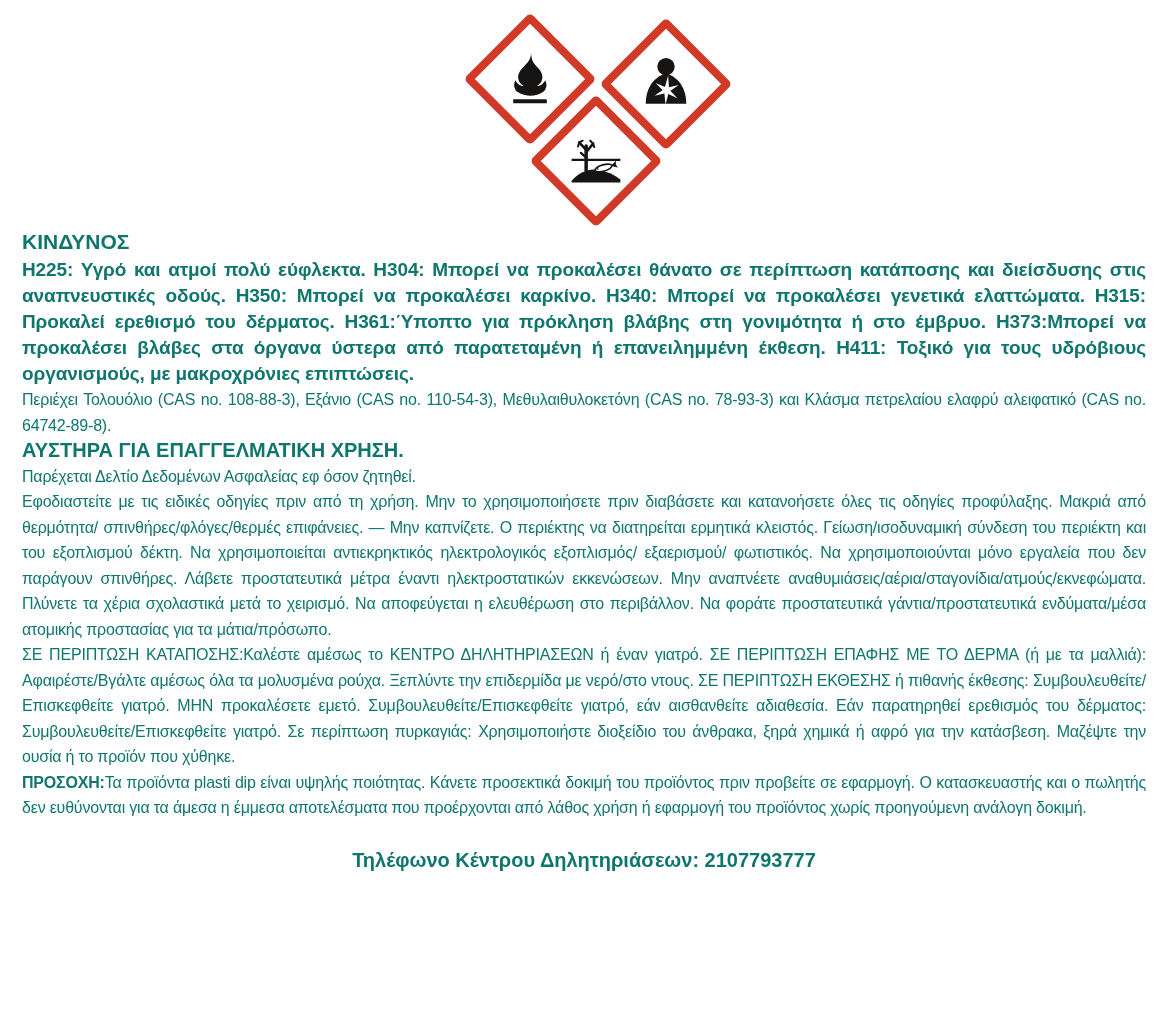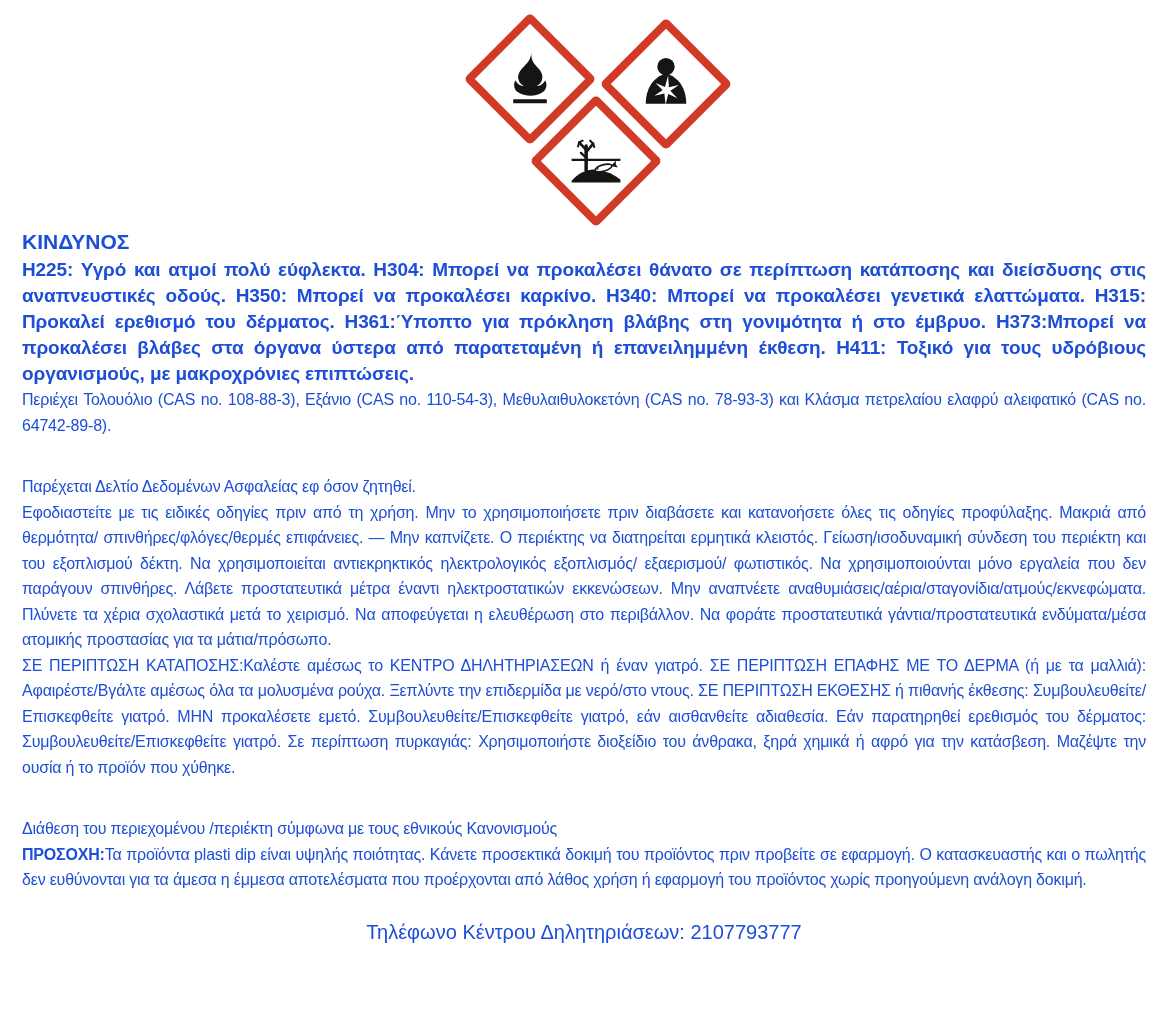--- a/index.html
+++ b/index.html
@@ -3,21 +3,21 @@
 <meta charset="utf-8">
 <style>
   html,body { margin:0; padding:0; background:#ffffff; }
   .page {
     position:relative;
     width:1164px; height:1009px;
     box-sizing:border-box;
     padding:0 18px 0 22px;
     background:#ffffff;
     font-family:"Liberation Sans", sans-serif;
-    color:#1d4ed8;
+    color:#0f766e;
     overflow:hidden;
   }
   
   .pictos { position:relative; height:228px; }
   .diamond {
     position:absolute;
     width:94px; height:94px;
     box-sizing:border-box;
     background:#ffffff;
     border:8px solid #d23a28;
@@ -42,25 +42,25 @@
   }
   .body {
     font-size:16px; font-weight:normal;
     line-height:25.5px; text-align:justify;
     letter-spacing:-0.2px; margin:0;
   }
   .strict {
     font-size:20px; font-weight:bold;
     line-height:25.5px; margin:0; text-align:left;
   }
-  .left { text-align:left;margin-top:36px; }
+  .left { text-align:left; }
   .caution { }
   .caution .b { font-weight:bold; }
   .phone {
-    text-align:center; font-weight:normal;
+    text-align:center; font-weight:bold;
     font-size:20px; line-height:24px;
     margin:27px 0 0 0;
   }
 </style>
 </head>
 <body>
 
 <div class="page">
 
   <div class="pictos">
@@ -113,27 +113,27 @@
     </div>
 
   </div>
 
   <h1 class="signal">ΚΙΝΔΥΝΟΣ</h1>
 
   <p class="hazard">H225: Υγρό και ατμοί πολύ εύφλεκτα. H304: Μπορεί να προκαλέσει θάνατο σε περίπτωση κατάποσης και διείσδυσης στις αναπνευστικές οδούς. H350: Μπορεί να προκαλέσει καρκίνο. H340: Μπορεί να προκαλέσει γενετικά ελαττώματα. H315: Προκαλεί ερεθισμό του δέρματος. H361:Ύποπτο για πρόκληση βλάβης στη γονιμότητα ή στο έμβρυο. H373:Μπορεί να προκαλέσει βλάβες στα όργανα ύστερα από παρατεταμένη ή επανειλημμένη έκθεση. H411: Τοξικό για τους υδρόβιους οργανισμούς, με μακροχρόνιες επιπτώσεις.</p>
 
   <p class="body">Περιέχει Τολουόλιο (CAS no. 108-88-3), Εξάνιο (CAS no. 110-54-3), Μεθυλαιθυλοκετόνη (CAS no. 78-93-3) και Κλάσμα πετρελαίου ελαφρύ αλειφατικό (CAS no. 64742-89-8).</p>
 
+  <h2 class="strict">ΑΥΣΤΗΡΑ ΓΙΑ ΕΠΑΓΓΕΛΜΑΤΙΚΗ ΧΡΗΣΗ.</h2>
 
   <p class="body left">Παρέχεται Δελτίο Δεδομένων Ασφαλείας εφ όσον ζητηθεί.</p>
 
   <p class="body">Εφοδιαστείτε με τις ειδικές οδηγίες πριν από τη χρήση. Μην το χρησιμοποιήσετε πριν διαβάσετε και κατανοήσετε όλες τις οδηγίες προφύλαξης. Μακριά από θερμότητα/ σπινθήρες/φλόγες/θερμές επιφάνειες. — Μην καπνίζετε. Ο περιέκτης να διατηρείται ερμητικά κλειστός. Γείωση/ισοδυναμική σύνδεση του περιέκτη και του εξοπλισμού δέκτη. Να χρησιμοποιείται αντιεκρηκτικός ηλεκτρολογικός εξοπλισμός/ εξαερισμού/ φωτιστικός. Να χρησιμοποιούνται μόνο εργαλεία που δεν παράγουν σπινθήρες. Λάβετε προστατευτικά μέτρα έναντι ηλεκτροστατικών εκκενώσεων. Μην αναπνέετε αναθυμιάσεις/αέρια/σταγονίδια/ατμούς/εκνεφώματα. Πλύνετε τα χέρια σχολαστικά μετά το χειρισμό. Να αποφεύγεται η ελευθέρωση στο περιβάλλον. Να φοράτε προστατευτικά γάντια/προστατευτικά ενδύματα/μέσα ατομικής προστασίας για τα μάτια/πρόσωπο.</p>
 
   <p class="body">ΣΕ ΠΕΡΙΠΤΩΣΗ ΚΑΤΑΠΟΣΗΣ:Καλέστε αμέσως το ΚΕΝΤΡΟ ΔΗΛΗΤΗΡΙΑΣΕΩΝ ή έναν γιατρό. ΣΕ ΠΕΡΙΠΤΩΣΗ ΕΠΑΦΗΣ ΜΕ ΤΟ ΔΕΡΜΑ (ή με τα μαλλιά): Αφαιρέστε/Βγάλτε αμέσως όλα τα μολυσμένα ρούχα. Ξεπλύντε την επιδερμίδα με νερό/στο ντους. ΣΕ ΠΕΡΙΠΤΩΣΗ ΕΚΘΕΣΗΣ ή πιθανής έκθεσης: Συμβουλευθείτε/ Επισκεφθείτε γιατρό. ΜΗΝ προκαλέσετε εμετό. Συμβουλευθείτε/Επισκεφθείτε γιατρό, εάν αισθανθείτε αδιαθεσία. Εάν παρατηρηθεί ερεθισμός του δέρματος: Συμβουλευθείτε/Επισκεφθείτε γιατρό. Σε περίπτωση πυρκαγιάς: Χρησιμοποιήστε διοξείδιο του άνθρακα, ξηρά χημικά ή αφρό για την κατάσβεση. Μαζέψτε την ουσία ή το προϊόν που χύθηκε.</p>
 
 
-  <p class="body left">Διάθεση του περιεχομένου /περιέκτη σύμφωνα με τους εθνικούς Κανονισμούς</p>
 
   <p class="body caution"><span class="b">ΠΡΟΣΟΧΗ:</span><span>Τα προϊόντα plasti dip είναι υψηλής ποιότητας. Κάνετε προσεκτικά δοκιμή του προϊόντος πριν προβείτε σε εφαρμογή. Ο κατασκευαστής και ο πωλητής δεν ευθύνονται για τα άμεσα η έμμεσα αποτελέσματα που προέρχονται από λάθος χρήση ή εφαρμογή του προϊόντος χωρίς προηγούμενη ανάλογη δοκιμή.</span></p>
 
   <p class="phone">Τηλέφωνο Κέντρου Δηλητηριάσεων: 2107793777</p>
 
 </div>
 
 </body></html>

